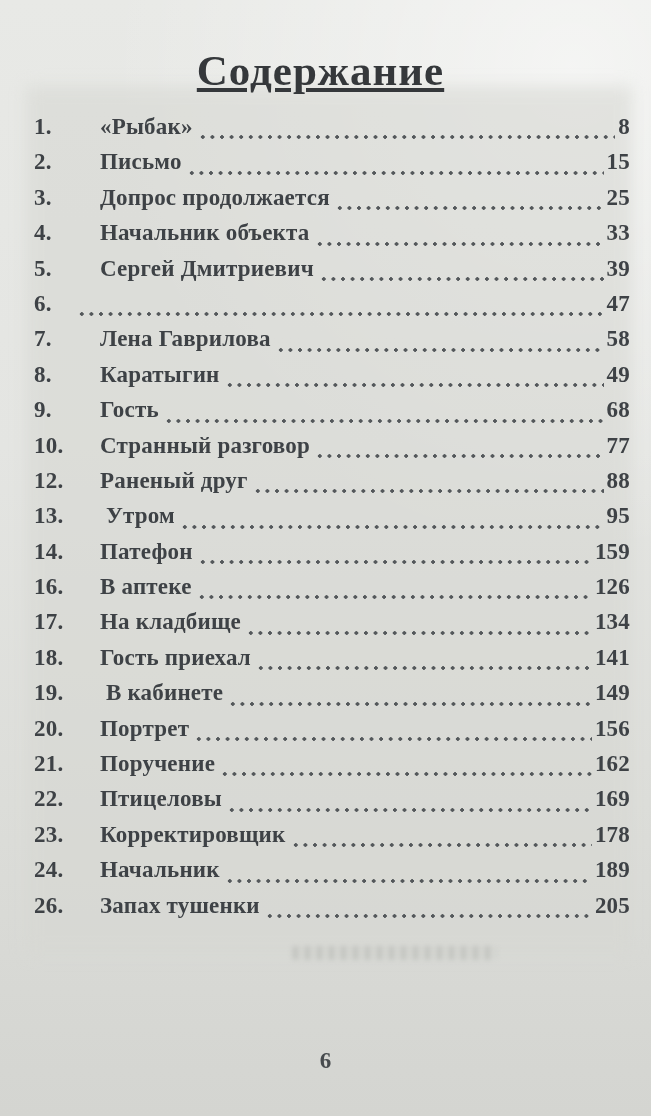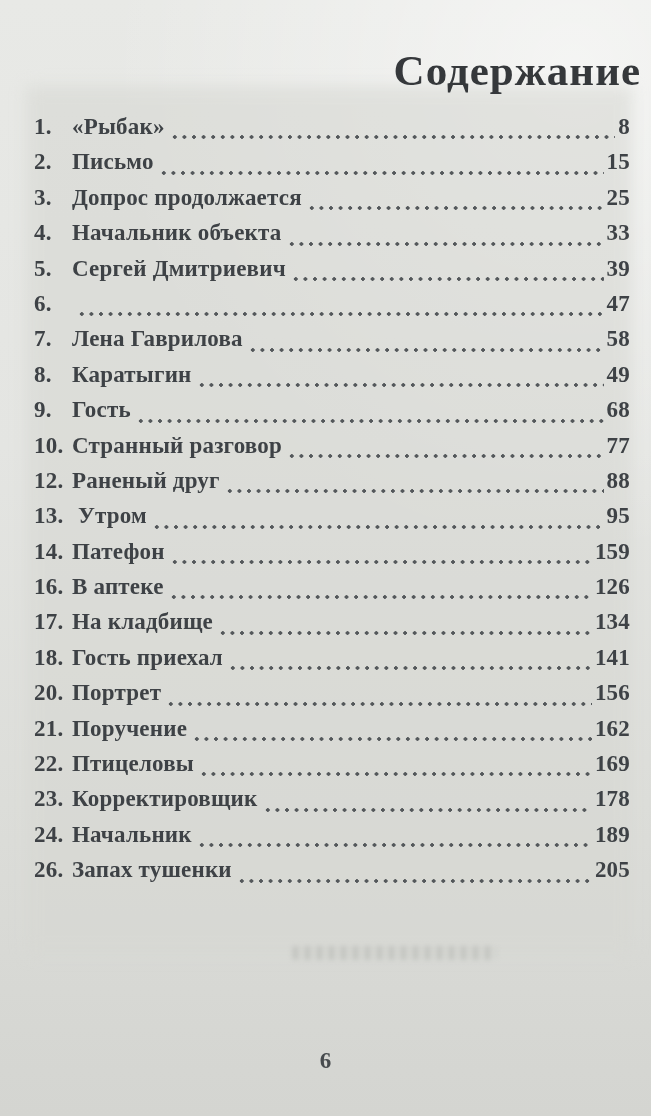--- a/index.html
+++ b/index.html
@@ -34,25 +34,26 @@
     border-radius: 3px;
   }
   .content {
     position: absolute;
     inset: 0;
     filter: blur(0.35px);
   }
   .page-title {
     position: absolute;
     top: 46px; left: 0; right: 10px;
-    text-align: right;
+    text-align: center;
     font-size: 43px;
     font-weight: 600;
     letter-spacing: 1px;
     color: #35383b;
+    text-decoration: underline;
   }
   .toc {
     position: absolute;
     top: 114px;
     left: 34px;
     right: 21px;
   }
   .row {
     display: flex;
     align-items: baseline;
@@ -61,20 +62,21 @@
     font-weight: 700;
     color: #3e4246;
     letter-spacing: 0.2px;
     white-space: pre;
   }
   .num {
     flex: 0 0 38px;
   }
   .title {
     flex: 0 0 auto;
+    margin-left: 28px;
   }
   .leader {
     flex: 1 1 auto;
     align-self: stretch;
     margin-left: 5px;
     margin-right: 3px;
     background-image: radial-gradient(circle, #54585b 1.55px, rgba(84,88,91,0) 1.9px);
     background-size: 9.6px 10px;
     background-repeat: repeat-x;
     background-position: left calc(100% - 7px);
@@ -209,20 +211,26 @@
     <span class="pageno">134</span>
   </div>
 
   <div class="row">
     <span class="num">18.</span>
     <span class="title">Гость приехал</span>
     <span class="leader"></span>
     <span class="pageno">141</span>
   </div>
 
+  <div class="row">
+    <span class="num">19.</span>
+    <span class="title"> В кабинете</span>
+    <span class="leader"></span>
+    <span class="pageno">149</span>
+  </div>
 
   <div class="row">
     <span class="num">20.</span>
     <span class="title">Портрет</span>
     <span class="leader"></span>
     <span class="pageno">156</span>
   </div>
 
   <div class="row">
     <span class="num">21.</span>

